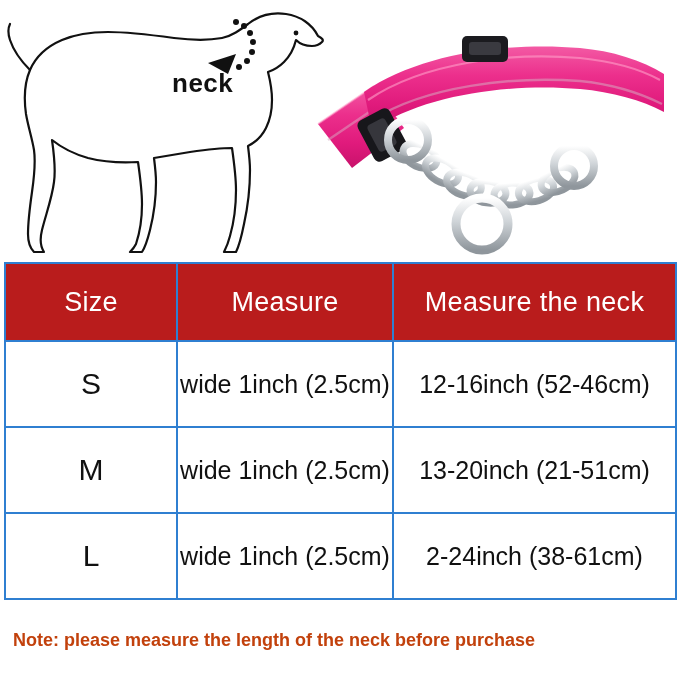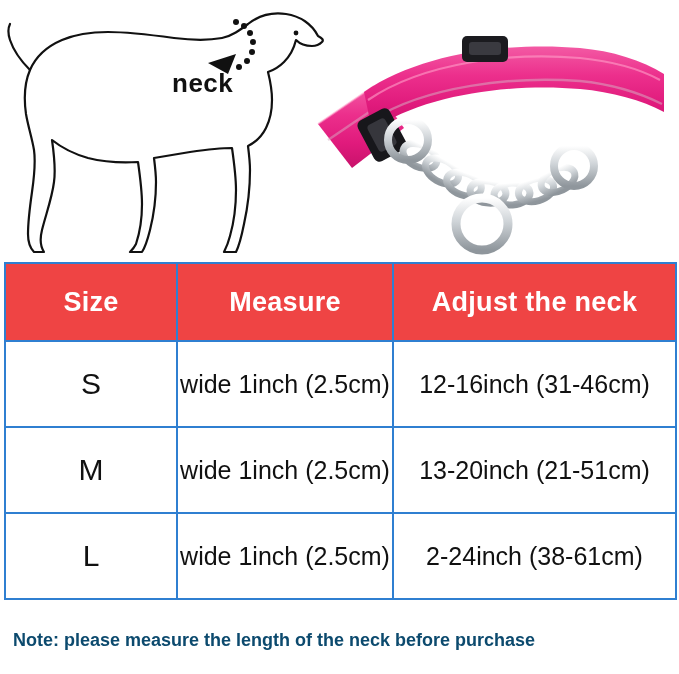--- a/index.html
+++ b/index.html
@@ -62,25 +62,25 @@
     border-collapse: collapse;
     table-layout: fixed;
   }
   .table td, .table th {
     border: 2px solid #2f7fd1;
     padding: 0;
     text-align: center;
     vertical-align: middle;
   }
   .table thead th {
-    background: #ef4444;
+    background: #b91c1c;
     color: #ffffff;
     height: 76px;
     font-size: 27px;
-    font-weight: 700;
+    font-weight: 400;
     letter-spacing: 0.3px;
   }
   .col-size  { width: 172px; }
   .col-meas  { width: 216px; }
   .col-adj   { width: 283px; }
 
   .table tbody td {
     height: 84px;
     color: #111111;
     font-size: 25px;
@@ -92,21 +92,21 @@
   }
 
   .note {
     position: absolute;
     left: 0;
     top: 630px;
     width: 548px;
     text-align: center;
     font-size: 18px;
     font-weight: 700;
-    color: #0c4a6e;
+    color: #c2410c;
   }
 </style>
 </head>
 <body>
 
 <div class="page">
 
   <div class="top-area">
 
     <div class="dog-wrap">
@@ -209,28 +209,28 @@
   <table class="table">
     <colgroup>
       <col class="col-size">
         <col class="col-meas">
         <col class="col-adj">
     </colgroup>
     <thead>
       <tr>
         <th>Size</th>
         <th>Measure</th>
-        <th>Adjust the neck</th>
+        <th>Measure the neck</th>
       </tr>
     </thead>
     <tbody>
       <tr>
         <td class="size-cell">S</td>
         <td>wide 1inch (2.5cm)</td>
-        <td>12-16inch (31-46cm)</td>
+        <td>12-16inch (52-46cm)</td>
       </tr>
       <tr>
         <td class="size-cell">M</td>
         <td>wide 1inch (2.5cm)</td>
         <td>13-20inch (21-51cm)</td>
       </tr>
       <tr>
         <td class="size-cell">L</td>
         <td>wide 1inch (2.5cm)</td>
         <td>2-24inch (38-61cm)</td>

